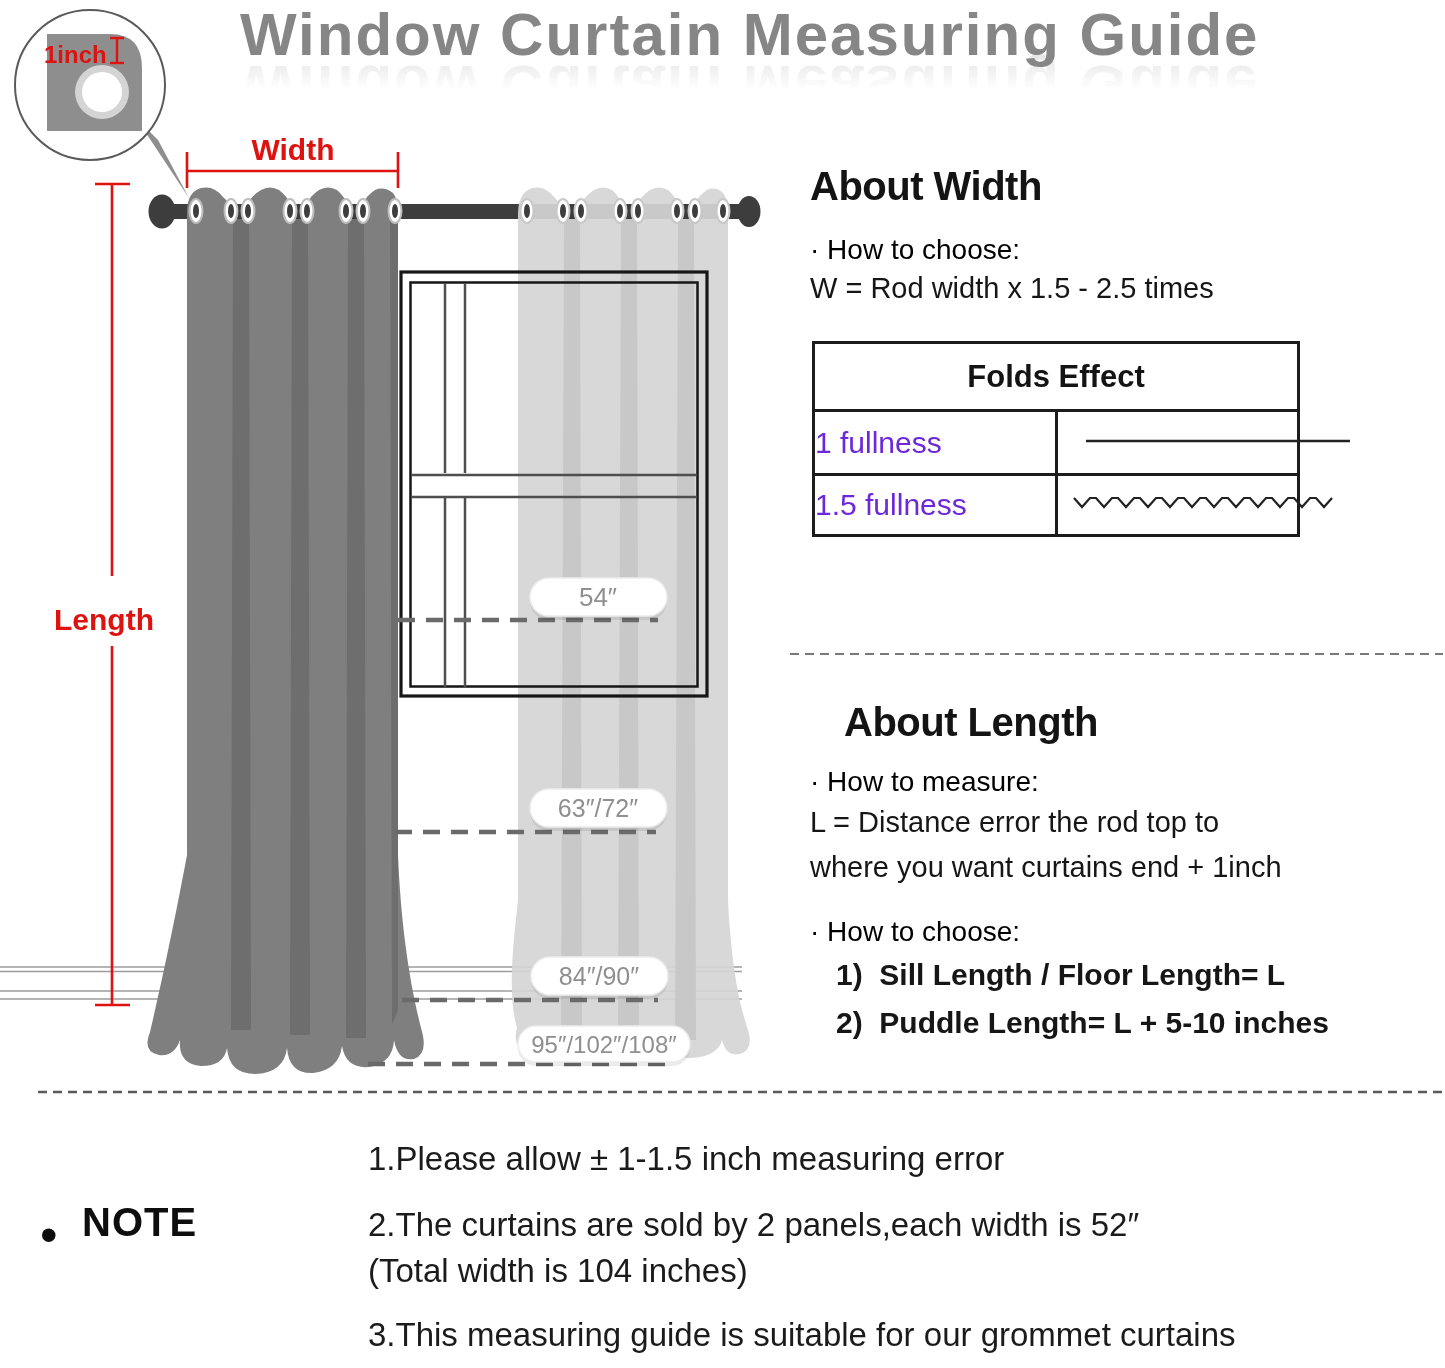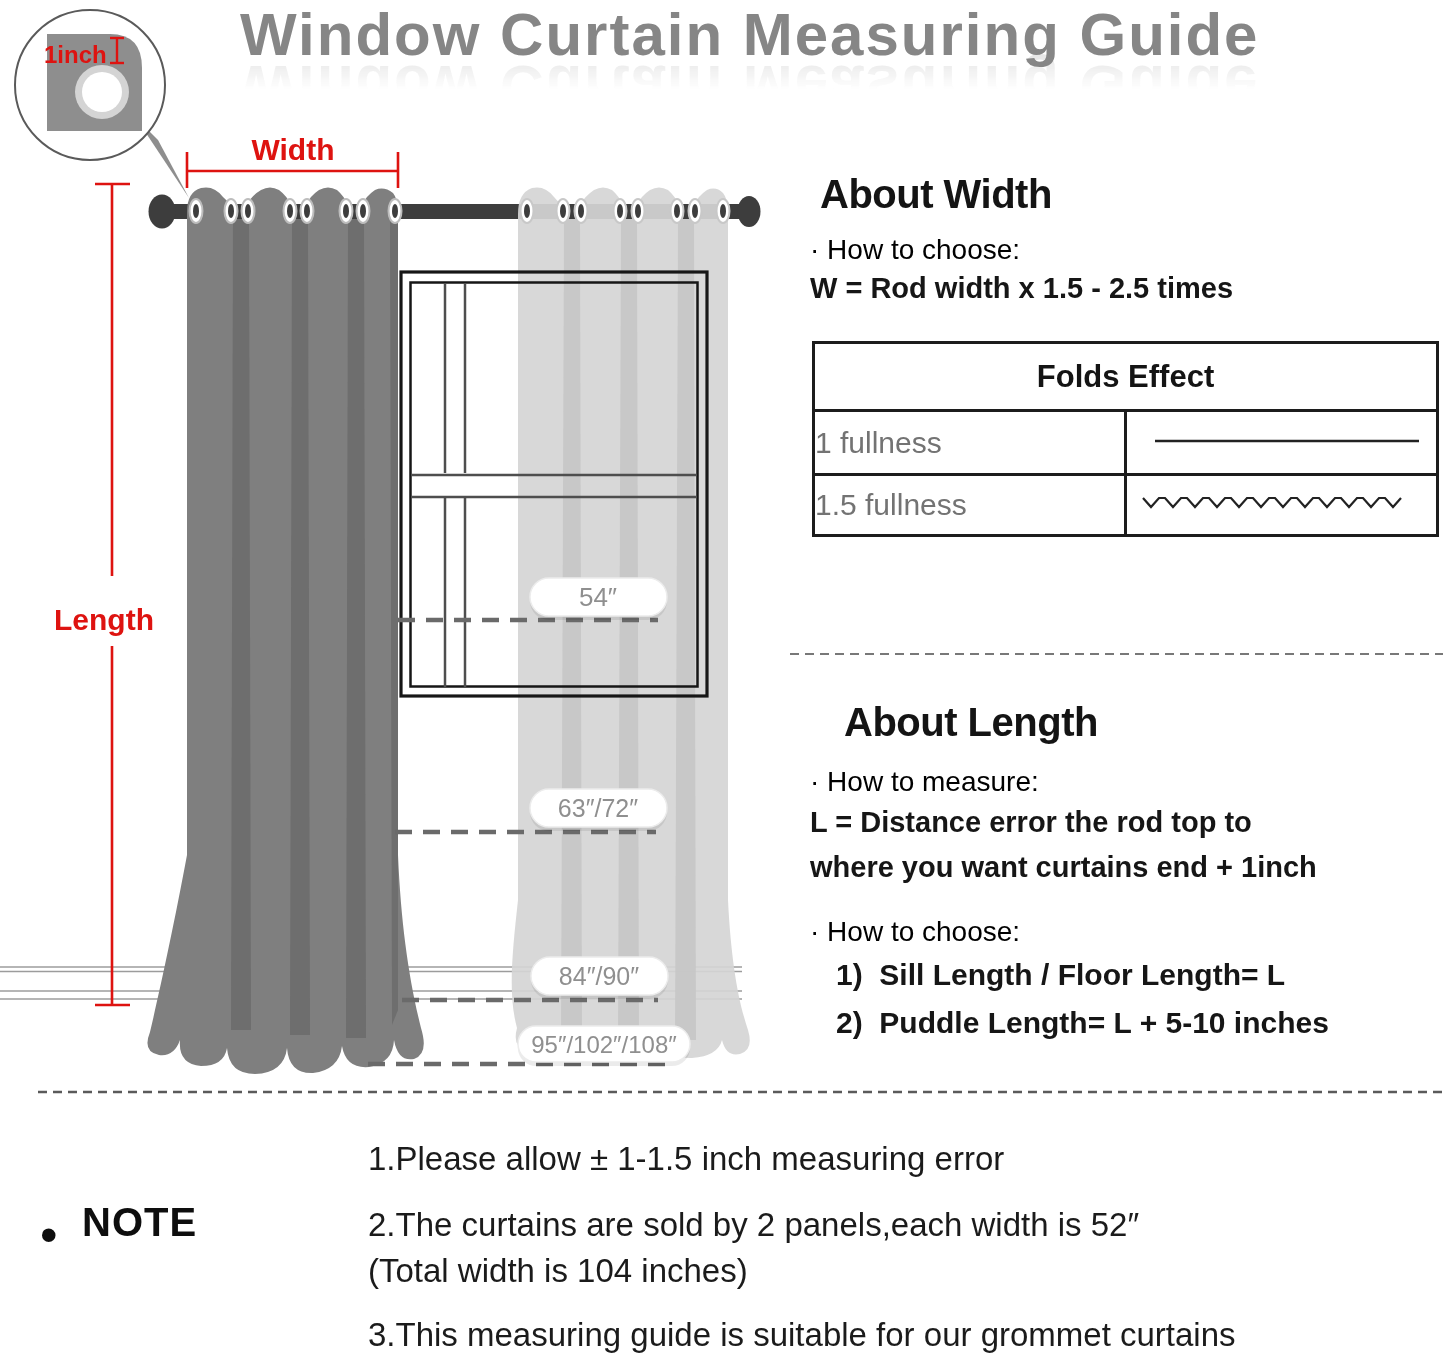--- a/index.html
+++ b/index.html
@@ -8,26 +8,26 @@
   .abs{position:absolute;}
   .title{left:240px;top:0px;width:1100px;font-size:60px;font-weight:700;
          letter-spacing:2px;color:#868686;white-space:nowrap;}
   .title-reflect{left:240px;top:52px;width:1100px;font-size:60px;font-weight:700;
          letter-spacing:2px;color:#8d8d8d;white-space:nowrap;
          transform:scaleY(-1);opacity:.26;
          -webkit-mask-image:linear-gradient(to top,rgba(0,0,0,.9),transparent 55%);
          mask-image:linear-gradient(to top,rgba(0,0,0,.9),transparent 55%);}
   .h2{font-size:40px;font-weight:700;color:#141414;letter-spacing:-0.5px;}
   .bullet-line{font-size:28px;color:#000000;}
-  .formula{font-size:29px;font-weight:700;color:#161616;white-space:pre-wrap;}
+  .formula{font-size:29px;font-weight:400;color:#161616;white-space:pre-wrap;}
   .opt{font-size:30px;font-weight:600;color:#161616;white-space:pre-wrap;margin-left:26px;}
-  table.folds{border-collapse:collapse;table-layout:fixed;width:627px;}
+  table.folds{border-collapse:collapse;table-layout:fixed;width:488px;}
   table.folds th,table.folds td{border:3px solid #1c1c1c;padding:0;}
   table.folds th{height:65px;font-size:31px;font-weight:600;color:#141414;}
-  td.flabel{width:272px;font-size:30px;color:#737373;padding-left:24px;margin-left:35px;}
+  td.flabel{width:272px;font-size:30px;color:#6d28d9;padding-left:24px;margin-left:35px;}
   td.feffect{width:329px;}
   .r1{height:64px}.r2{height:61px}.r3{height:59px}
   .note-item{font-size:33px;color:#1b1b1b;white-space:nowrap;text-align:right;}
   .note-head{font-size:40px;font-weight:700;letter-spacing:1px;color:#0e0e0e;}
   .note-bullet{font-size:50px;color:#0e0e0e;}
   svg text{font-family:"Liberation Sans",sans-serif;}
 </style>
 </head>
 <body>
 
@@ -191,21 +191,21 @@
       <rect x="518" y="1030" width="172" height="36" rx="18" fill="rgba(0,0,0,0.08)"></rect>
       <rect x="518" y="1026" width="172" height="36" rx="18" fill="#ffffff" stroke="#ececec" stroke-width="1.5"></rect>
       <text x="604" y="1053" text-anchor="middle" font-size="24" fill="#8f8f8f">95″/102″/108″</text>
     </g>
   </g>
 
   <line x1="790" y1="654" x2="1443" y2="654" stroke="#787878" stroke-width="2" stroke-dasharray="9 6"></line>
   <line x1="38" y1="1092" x2="1445" y2="1092" stroke="#5a5a5a" stroke-width="2.5" stroke-dasharray="9 6"></line>
 </svg>
 
-<div class="abs h2" style="left:810px;top:172px;margin-left:10px;">About Width</div>
+<div class="abs h2" style="left:810px;top:164px;">About Width</div>
 <div class="abs bullet-line" style="left:810px;top:234px;">· How to choose:</div>
 <div class="abs formula" style="left:810px;top:272px;">W = Rod width x 1.5 - 2.5 times</div>
 
 <table class="folds abs" style="left:812px;top:341px;">
   <tbody>
       <tr>
         <th colspan="2">Folds Effect</th>
       </tr>
   <tr class="r1">
     <td class="flabel">1 fullness</td>

